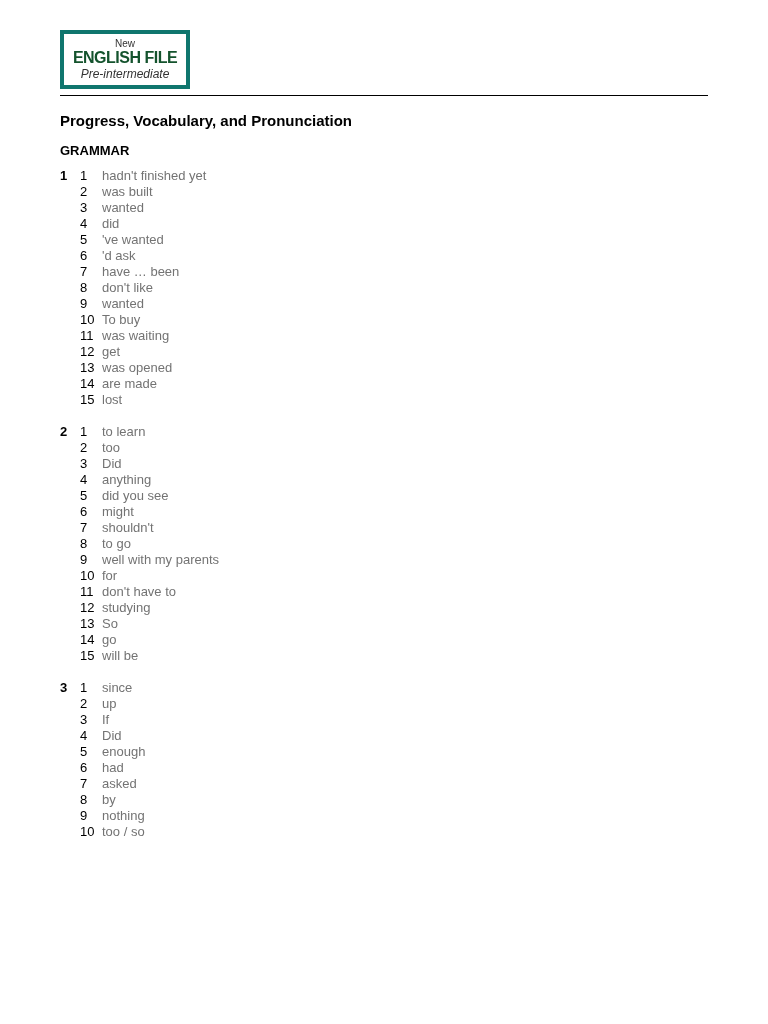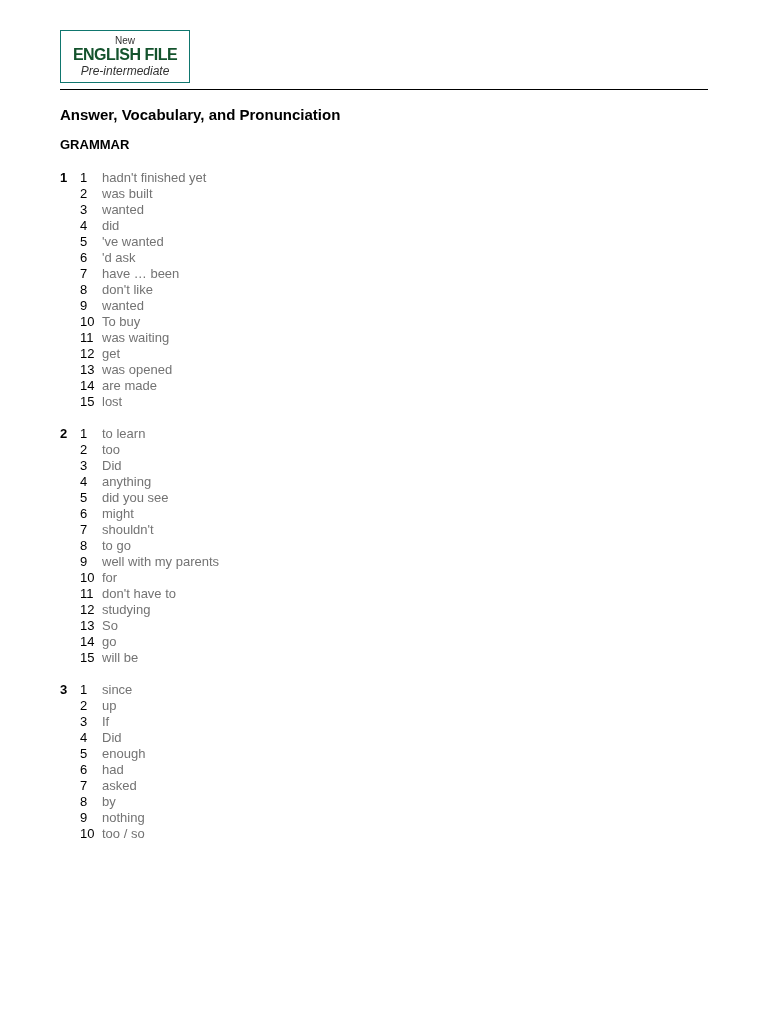--- a/index.html
+++ b/index.html
@@ -33,21 +33,21 @@
     }
 
     .header-title {
       font-size: 14px;
       font-weight: bold;
       color: #000;
       padding-top: 20px;
     }
 
     .logo-box {
-      border: 1px solid #0f766e;
+      border: 4px solid #0f766e;
       padding: 4px 8px;
       text-align: center;
       width: 130px;
     }
 
     .logo-new {
       font-size: 10px;
       color: #333;
     }
 
@@ -73,21 +73,21 @@
 
     .section-title {
       font-size: 15px;
       font-weight: bold;
       margin-bottom: 14px;
     }
 
     .subsection-title {
       font-size: 13px;
       font-weight: bold;
-      margin-bottom: 18px;
+      margin-bottom: 10px;
     }
 
     .question-block {
       margin-bottom: 16px;
     }
 
     .question-group {
       display: flex;
       margin-bottom: 2px;
     }
@@ -125,21 +125,21 @@
   <div class="header">
     <div class="logo-box">
       <div class="logo-new">New</div>
       <div class="logo-english-file">ENGLISH FILE</div>
       <div class="logo-pre-intermediate">Pre-intermediate</div>
     </div>
   </div>
 
   <hr class="divider">
 
-  <div class="section-title">Answer, Vocabulary, and Pronunciation</div>
+  <div class="section-title">Progress, Vocabulary, and Pronunciation</div>
 
   <div class="subsection-title">GRAMMAR</div>
 
   <div id="grammar-groups">
       <div class="question-block">
         <div class="question-group">
           <div class="q-num-outer">1</div>
           <div class="q-items">
             <div class="q-item">
               <div class="q-num-inner">1</div>

